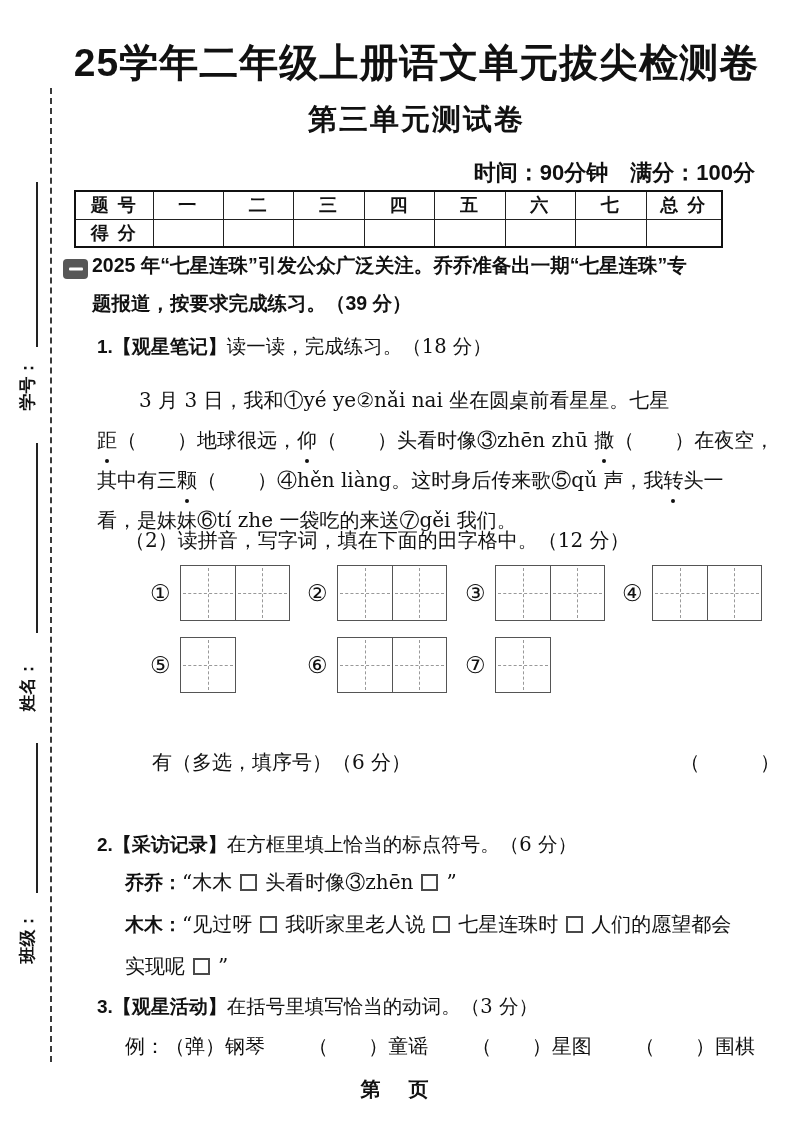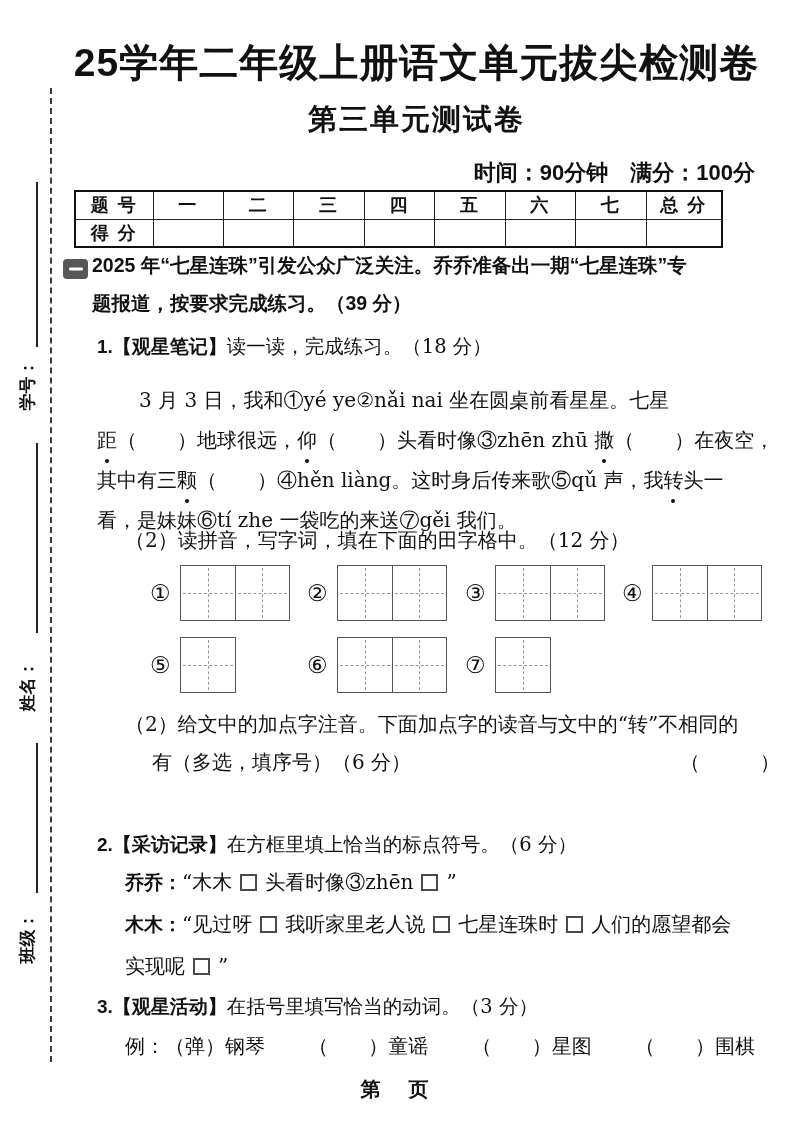--- a/index.html
+++ b/index.html
@@ -215,21 +215,20 @@
         </div>
       </div>
       <div class="tzg-unit" style="left: 465px; top: 637px;">
         <span class="tzg-num">⑦</span>
         <div class="tzg">
           <div class="tzg-cell"></div>
         </div>
       </div>
     </div>
 
-  <div class="sub2-line1">（2）给文中的加点字注音。下面加点字的读音与文中的“转”不相同的</div>
   <div class="sub2-line2">有（多选，填序号）（6 分）</div>
   <div class="sub2-answer">（　　　）</div>
 
   <div class="qhead q2h">
     <span class="num">2.</span><span class="tag">【采访记录】</span><span class="rest">在方框里填上恰当的标点符号。（6 分）</span>
   </div>
   <div id="dialogue-area">
       <div class="dlg dlg-0"><span class="speaker">乔乔：</span><span>“木木</span><span class="punct-box"></span><span>头看时像③zhēn</span><span class="punct-box"></span><span>”</span></div>
       <div class="dlg dlg-1"><span class="speaker">木木：</span><span>“见过呀</span><span class="punct-box"></span><span>我听家里老人说</span><span class="punct-box"></span><span>七星连珠时</span><span class="punct-box"></span><span>人们的愿望都会</span></div>
       <div class="dlg dlg-2"><span>实现呢</span><span class="punct-box"></span><span>”</span></div>

